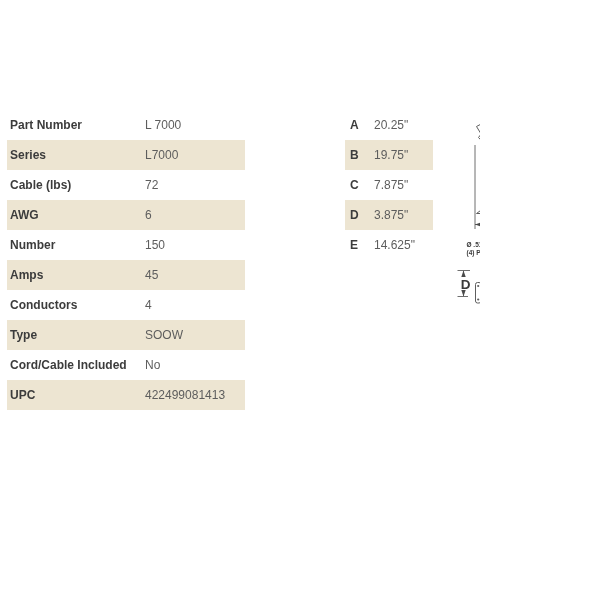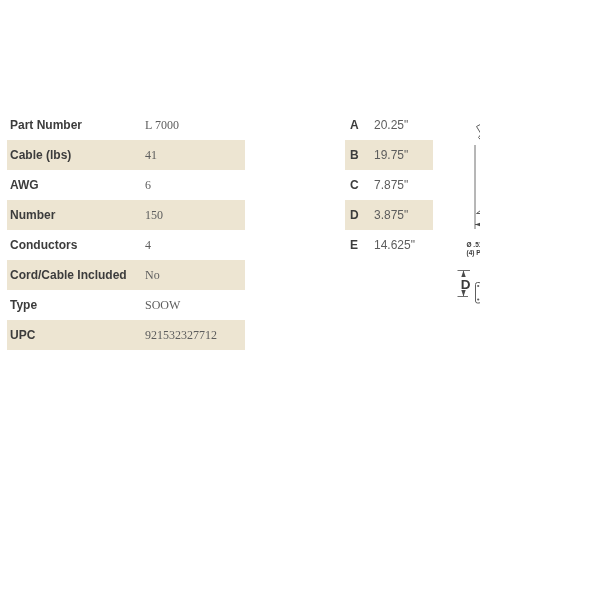--- a/index.html
+++ b/index.html
@@ -5,21 +5,21 @@
   html,body{margin:0;padding:0;background:#fff;}
   #page{position:relative;width:480px;height:600px;background:#ffffff;overflow:hidden;
         font-family:"Liberation Sans",sans-serif;}
 
   
   .spec-table{position:absolute;left:7px;top:110px;width:238px;}
   .spec-row{display:flex;height:30px;align-items:center;}
   .spec-row:nth-child(even){background:#ede5d2;}
   .spec-label{width:135px;padding-left:3px;font-weight:bold;font-size:12px;color:#3c3c3c;
               white-space:nowrap;}
-  .spec-value{font-size:12px;color:#5d5d5d;white-space:nowrap;font-family:Liberation Serif, serif;}
+  .spec-value{font-size:12px;color:#5d5d5d;white-space:nowrap;}
 
   
   .dim-table{position:absolute;left:345px;top:110px;width:88px;}
   .dim-row{display:flex;height:30px;align-items:center;}
   .dim-row:nth-child(even){background:#ede5d2;}
   .dim-letter{width:24px;padding-left:5px;font-weight:bold;font-size:12px;color:#3c3c3c;}
   .dim-value{font-size:12px;color:#5d5d5d;white-space:nowrap;}
 
   .svg-abs{position:absolute;}
   .dwg{stroke:#5e5e5e;stroke-width:1;fill:none;}
@@ -36,46 +36,54 @@
 <body>
 
 <div id="page">
 
   <div class="spec-table">
     <div class="spec-row">
         <div class="spec-label">Part Number</div>
         <div class="spec-value">L 7000</div>
       </div>
     <div class="spec-row">
+        <div class="spec-label">Series</div>
+        <div class="spec-value">L7000</div>
+      </div>
+    <div class="spec-row">
         <div class="spec-label">Cable (lbs)</div>
-        <div class="spec-value">41</div>
+        <div class="spec-value">72</div>
       </div>
     <div class="spec-row">
         <div class="spec-label">AWG</div>
         <div class="spec-value">6</div>
       </div>
     <div class="spec-row">
         <div class="spec-label">Number</div>
         <div class="spec-value">150</div>
       </div>
     <div class="spec-row">
+        <div class="spec-label">Amps</div>
+        <div class="spec-value">45</div>
+      </div>
+    <div class="spec-row">
         <div class="spec-label">Conductors</div>
         <div class="spec-value">4</div>
       </div>
     <div class="spec-row">
+        <div class="spec-label">Type</div>
+        <div class="spec-value">SOOW</div>
+      </div>
+    <div class="spec-row">
         <div class="spec-label">Cord/Cable Included</div>
         <div class="spec-value">No</div>
       </div>
     <div class="spec-row">
-        <div class="spec-label">Type</div>
-        <div class="spec-value">SOOW</div>
-      </div>
-    <div class="spec-row">
         <div class="spec-label">UPC</div>
-        <div class="spec-value">921532327712</div>
+        <div class="spec-value">422499081413</div>
       </div>
   </div>
 
   <div class="dim-table">
     <div class="dim-row">
         <div class="dim-letter">A</div>
         <div class="dim-value">20.25"</div>
       </div>
     <div class="dim-row">
         <div class="dim-letter">B</div>

